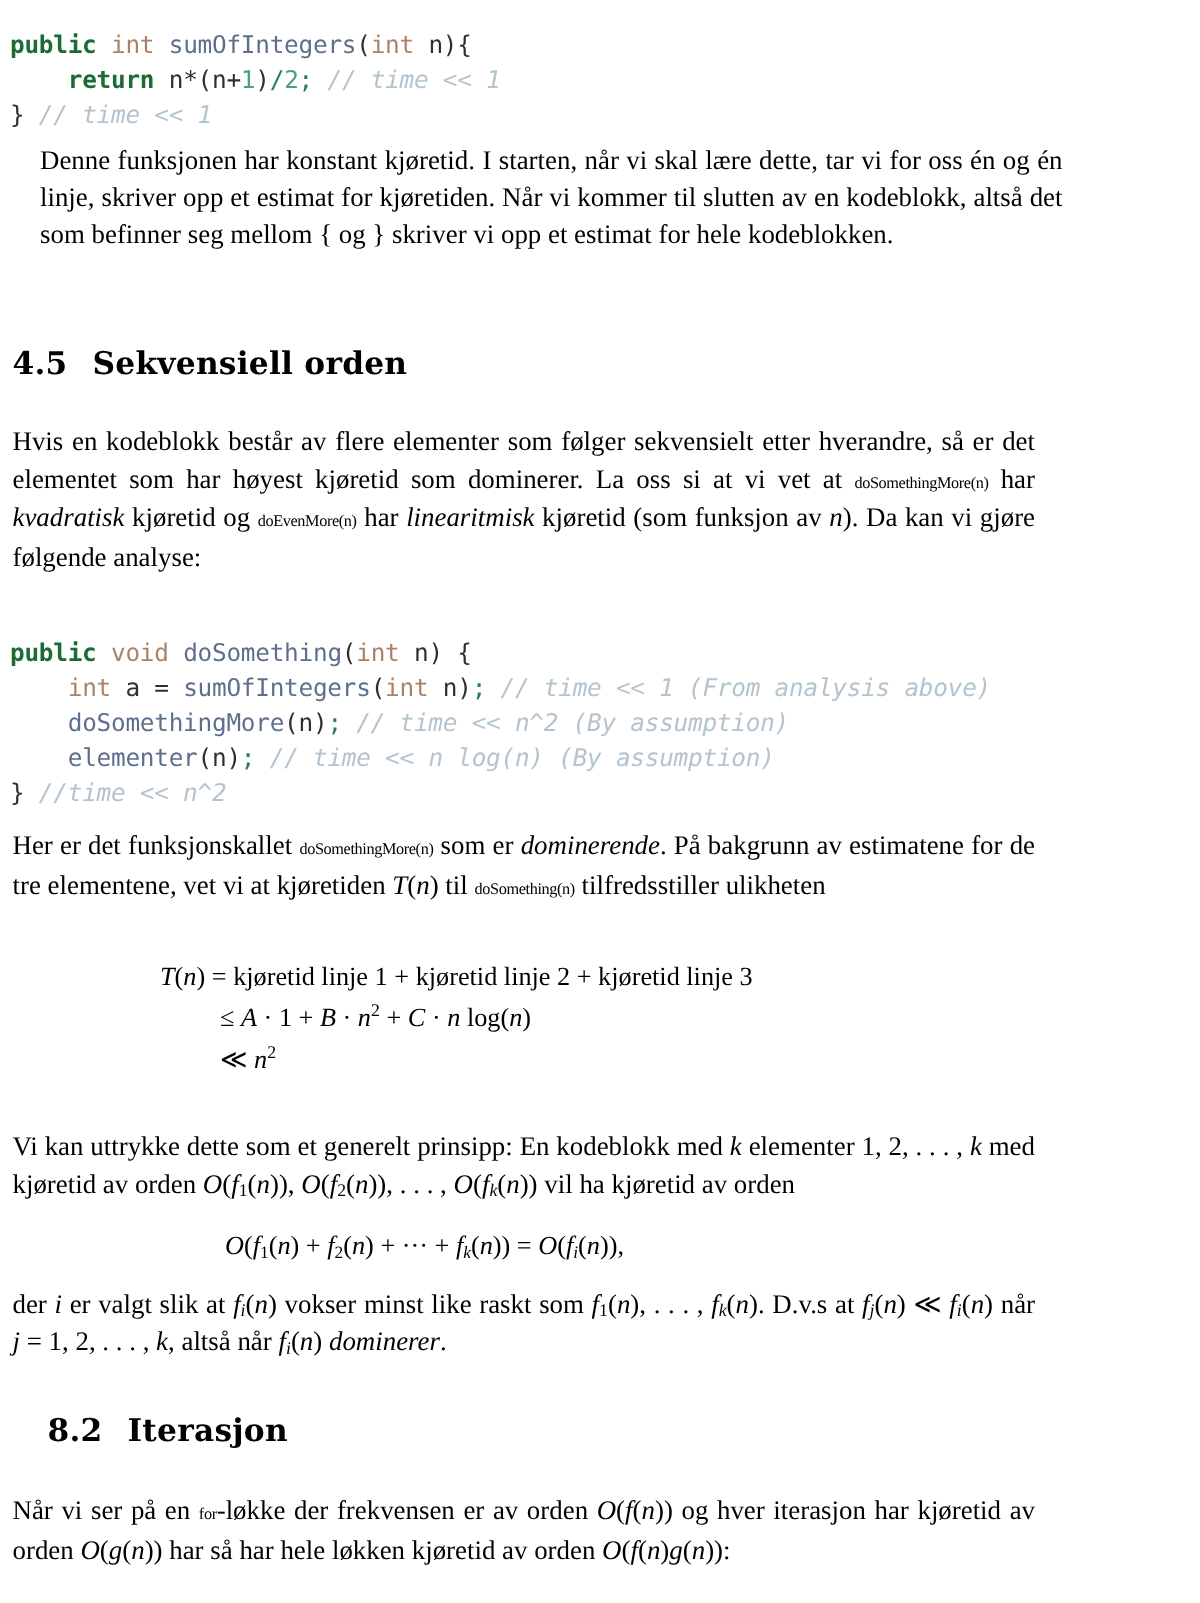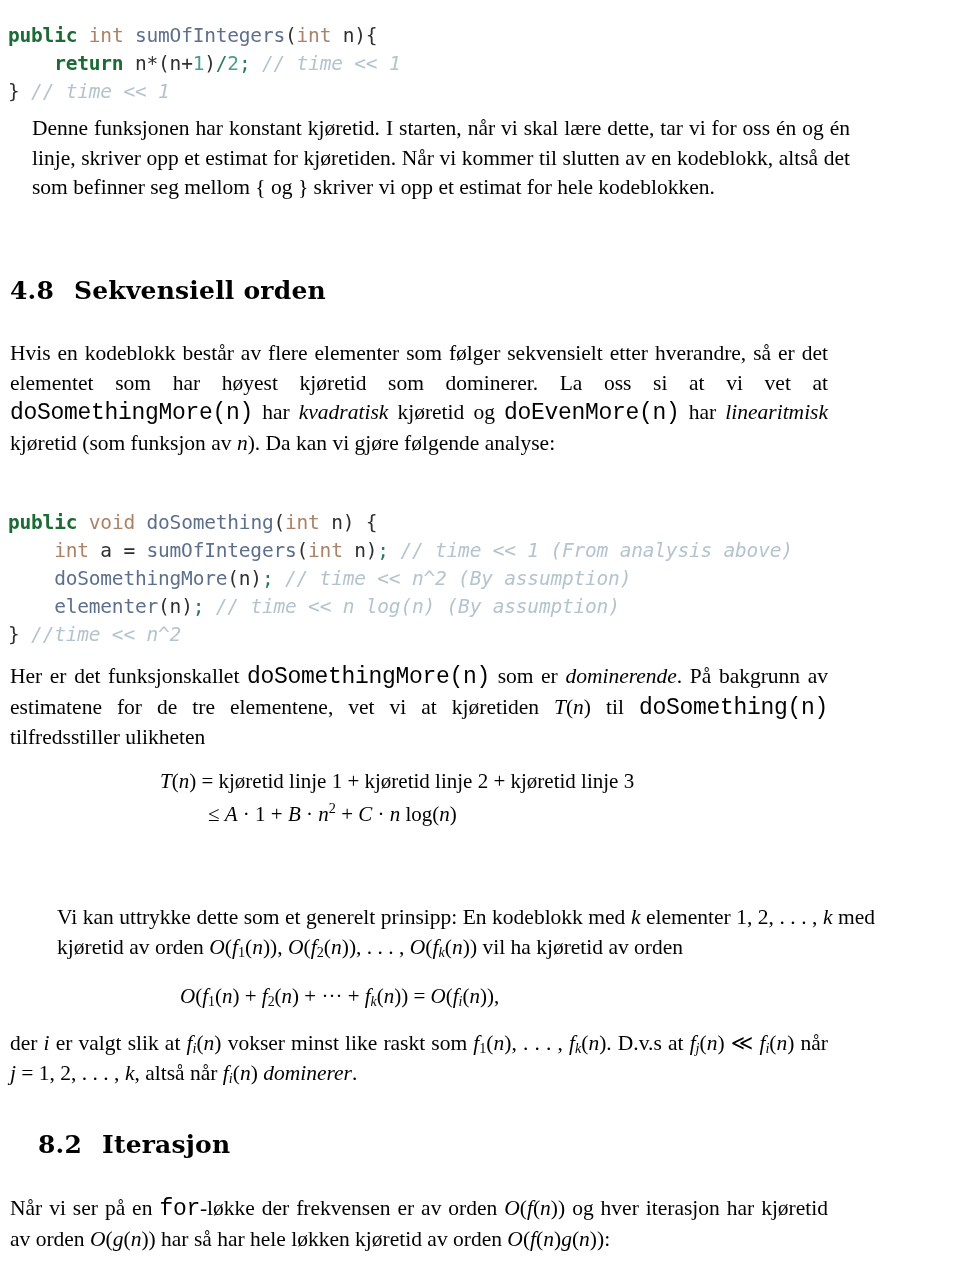--- a/index.html
+++ b/index.html
@@ -43,31 +43,31 @@
 
   
   .para {
     position: absolute;
     font-size: 21.5px;
     line-height: 29.5px;
     text-align: justify;
     text-justify: inter-word;
   }
   .para .mono {
-    font-family: Liberation Mono, monospace;
-    font-size: 23px;
+    font-family: Liberation Serif, serif;
+    font-size: 13px;
     letter-spacing: -0.3px;
   }
   .para i, .math i { font-style: italic; }
   .mathvar { font-family: "Liberation Serif", serif; font-style: italic; }
 
   #para-1 { left: 10px; top: 114px; width: 818px; margin-left: 22px; }
   #para-2 { left: 10px; top: 339px; width: 818px; }
   #para-3 { left: 10px; top: 662px; width: 818px; }
-  #para-4 { left: 10px; top: 903px; width: 818px; margin-left: 47px; }
+  #para-4 { left: 10px; top: 903px; width: 818px; }
   #para-5 { left: 10px; top: 1029px; width: 818px; }
   #para-6 { left: 10px; top: 1194px; width: 818px; }
 
   
   .heading {
     position: absolute;
     font-family: "DejaVu Serif", "Liberation Serif", serif;
     font-weight: bold;
     font-size: 25px;
     letter-spacing: 0.2px;
@@ -81,61 +81,62 @@
     position: absolute;
     font-family: "Liberation Serif", "DejaVu Serif", serif;
     font-size: 21px;
     line-height: 33px;
   }
   .math .it { font-style: italic; }
   sup { font-size: 0.68em; vertical-align: super; line-height: 0; }
   sub { font-size: 0.66em; vertical-align: -0.22em; line-height: 0; }
 
   #eq-block-1 { left: 128px; top: 765px; }
-  #eq-block-1 .eqline { display: block; white-space: nowrap; margin-left: 32px; }
+  #eq-block-1 .eqline { display: block; white-space: nowrap; }
   #eq-block-1 .eqline.indent { padding-left: 48px; }
 
   #eq-block-2 { left: 180px; top: 980px; white-space: nowrap; text-align: center; }
 
   .nb { white-space: nowrap; }
 </style>
 </head>
 <body>
 
 <div class="page">
 
   <pre class="code" id="code-block-1"><span class="kw">public</span><span class="pun"> </span><span class="typ">int</span><span class="pun"> </span><span class="id">sumOfIntegers</span><span class="pun">(</span><span class="typ">int</span><span class="pun"> </span><span class="pun">n</span><span class="pun">){</span>
 <span class="pun">    </span><span class="kw">return</span><span class="pun"> </span><span class="pun">n</span><span class="pun">*</span><span class="pun">(n+</span><span class="num">1</span><span class="pun">)</span><span class="op">/</span><span class="num">2</span><span class="op">;</span><span class="pun"> </span><span class="cmt">// time &lt;&lt; 1</span>
 <span class="pun">}</span><span class="pun"> </span><span class="cmt">// time &lt;&lt; 1</span></pre>
 
   <div class="para" id="para-1">
     <span>Denne funksjonen har konstant kjøretid. I starten, når vi skal lære dette, tar vi for oss én og én linje, skriver opp et estimat for kjøretiden. Når vi kommer til slutten av en kodeblokk, altså det som befinner seg mellom { og } skriver vi opp et estimat for hele kodeblokken.</span>
   </div>
 
   <div class="heading" id="heading-81">
-    <span class="hnum">4.8</span><span>Sekvensiell orden</span>
+    <span class="hnum">4.5</span><span>Sekvensiell orden</span>
   </div>
 
   <div class="para" id="para-2">
     <span>Hvis en kodeblokk består av flere elementer som følger sekvensielt etter hverandre, så er det elementet som har høyest kjøretid som dominerer. La oss si at vi vet at </span><span class="mono">doSomethingMore(n)</span><span> har </span><i>kvadratisk</i><span> kjøretid og </span><span class="mono">doEvenMore(n)</span><span> har </span><i>linearitmisk</i><span> kjøretid (som funksjon av </span><i class="mathvar">n</i><span>). Da kan vi gjøre følgende analyse:</span>
   </div>
 
   <pre class="code" id="code-block-2"><span class="kw">public</span><span class="pun"> </span><span class="typ">void</span><span class="pun"> </span><span class="id">doSomething</span><span class="pun">(</span><span class="typ">int</span><span class="pun"> n) {</span>
 <span class="pun">    </span><span class="typ">int</span><span class="pun"> a = </span><span class="id">sumOfIntegers</span><span class="pun">(</span><span class="typ">int</span><span class="pun"> n)</span><span class="op">;</span><span class="pun"> </span><span class="cmt">// time &lt;&lt; 1 (From analysis above)</span>
 <span class="pun">    </span><span class="id">doSomethingMore</span><span class="pun">(n)</span><span class="op">;</span><span class="pun"> </span><span class="cmt">// time &lt;&lt; n^2 (By assumption)</span>
 <span class="pun">    </span><span class="id">elementer</span><span class="pun">(n)</span><span class="op">;</span><span class="pun"> </span><span class="cmt">// time &lt;&lt; n log(n) (By assumption)</span>
 <span class="pun">}</span><span class="pun"> </span><span class="cmt">//time &lt;&lt; n^2</span></pre>
 
   <div class="para" id="para-3">
     <span>Her er det funksjonskallet </span><span class="mono">doSomethingMore(n)</span><span> som er </span><i>dominerende</i><span>. På bakgrunn av estimatene for de tre elementene, vet vi at kjøretiden </span><span class="nb"><i class="mathvar">T</i>(<i class="mathvar">n</i>)</span><span> til </span><span class="mono">doSomething(n)</span><span> tilfredsstiller ulikheten</span>
   </div>
 
   <div class="math" id="eq-block-1">
     <span class="eqline"><span class="it">T</span>(<span class="it">n</span>) = kjøretid linje 1 + kjøretid linje 2 + kjøretid linje 3</span>
     <span class="eqline indent">≤ <span class="it">A</span> · 1 + <span class="it">B</span> · <span class="it">n</span><sup>2</sup> + <span class="it">C</span> · <span class="it">n</span> log(<span class="it">n</span>)</span>
+    <span class="eqline indent">≪ <span class="it">n</span><sup>2</sup></span>
   </div>
 
   <div class="para" id="para-4">
     <span>Vi kan uttrykke dette som et generelt prinsipp: En kodeblokk med </span><i class="mathvar">k</i><span> elementer </span><span class="nb">1, 2, . . . , <i class="mathvar">k</i></span><span> med kjøretid av orden </span><span class="nb"><i class="mathvar">O</i>(<i class="mathvar">f</i><sub>1</sub>(<i class="mathvar">n</i>)), <i class="mathvar">O</i>(<i class="mathvar">f</i><sub>2</sub>(<i class="mathvar">n</i>)), . . . , <i class="mathvar">O</i>(<i class="mathvar">f</i><sub><i>k</i></sub>(<i class="mathvar">n</i>))</span><span> vil ha kjøretid av orden</span>
   </div>
 
   <div class="math" id="eq-block-2">
     <span class="it">O</span>(<span class="it">f</span><sub>1</sub>(<span class="it">n</span>) + <span class="it">f</span><sub>2</sub>(<span class="it">n</span>) + ··· + <span class="it">f</span><sub><i>k</i></sub>(<span class="it">n</span>)) = <span class="it">O</span>(<span class="it">f</span><sub><i>i</i></sub>(<span class="it">n</span>)),
   </div>
 

